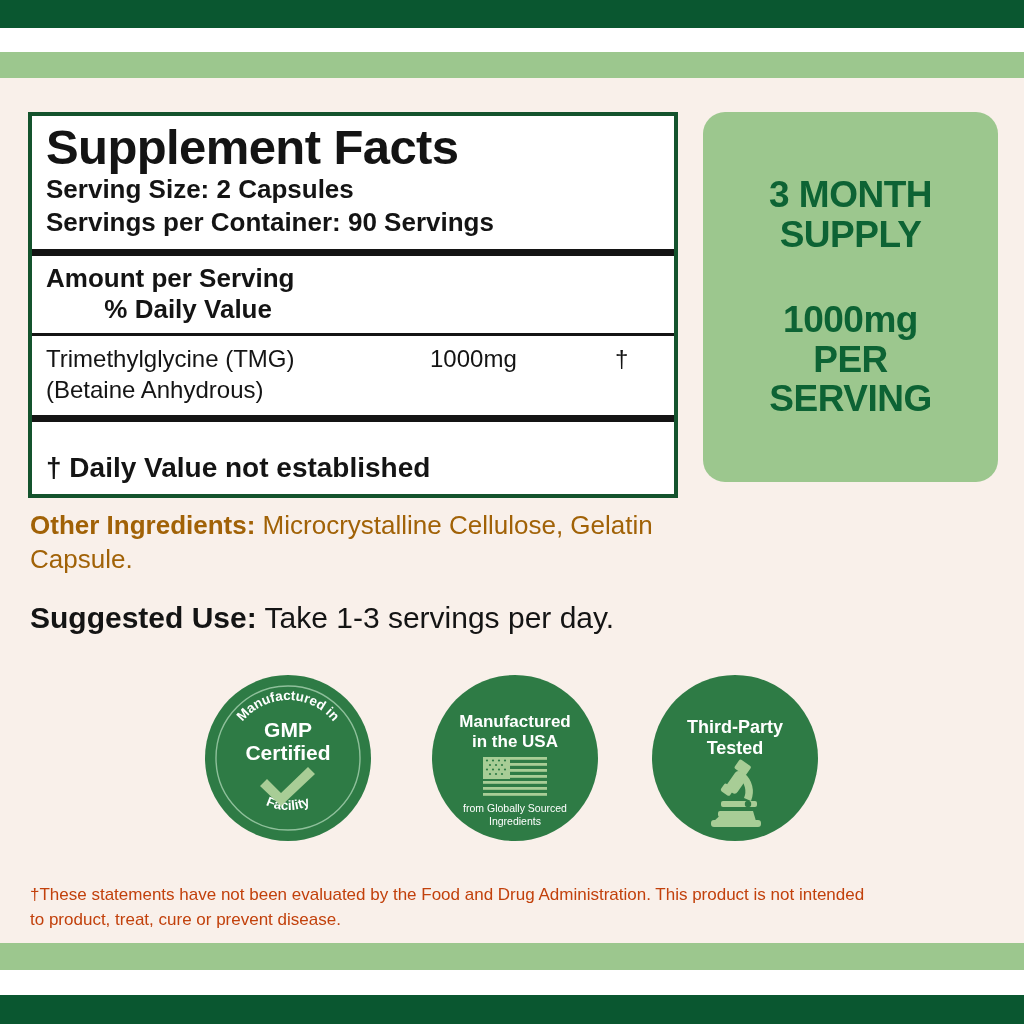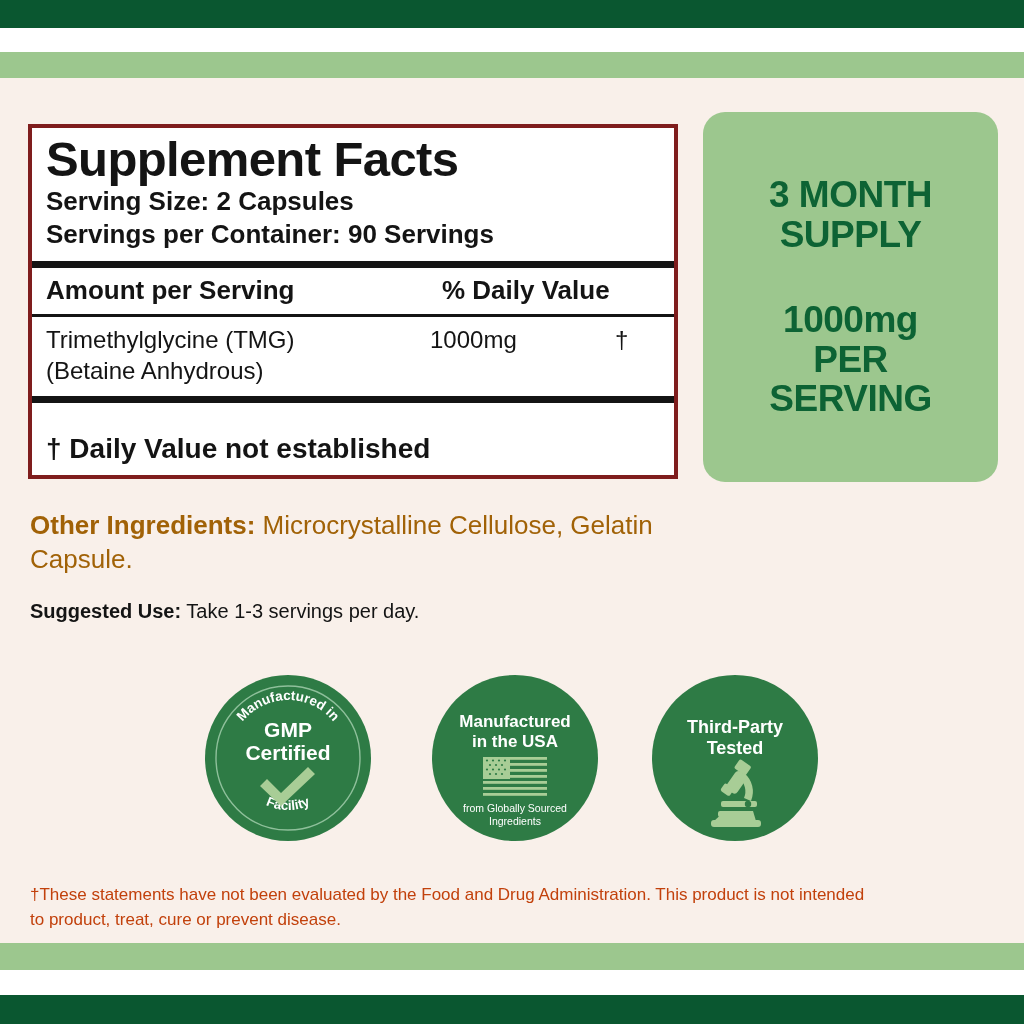--- a/index.html
+++ b/index.html
@@ -26,39 +26,39 @@
   #bot-dark   { top:995px; height:29px; }
 
   
   #canvas {
     position:absolute; left:0; top:78px; width:1024px; height:865px;
     background:#f9f0ea;
   }
 
   
   #sf-panel {
-    position:absolute; left:28px; top:46px; width:650px;
+    position:absolute; left:28px; top:34px; width:650px;
     background:#ffffff;
-    border:4px solid #7f1d1d;
+    border:4px solid #14532d;
   }
   .sf-head { padding:6px 14px 10px 14px; }
   #sf-title {
     font-size:49px; font-weight:bold; line-height:1.05;
     letter-spacing:-0.6px; color:#141414;
   }
   .sf-serving {
     font-size:26px; font-weight:bold; line-height:1.26; color:#141414;
     white-space:nowrap;
   }
   .rule-thick { height:7px; background:#141414; }
   .rule-thin  { height:3px; background:#141414; }
 
   .sf-colhead {
     display:flex; padding:7px 14px 8px 14px;
-    font-size:26px; font-weight:bold; color:#141414;
+    font-size:26px; font-weight:bold; color:#141414;flex-direction:column;
   }
   .sf-colhead .c1 { width:55%; }
   .sf-colhead .c2 { width:45%; text-align:center; padding-left:8px; }
 
   .sf-row {
     position:relative; padding:8px 14px 10px 14px;
     font-size:24px; color:#141414; line-height:1.28;
     min-height:78px;
   }
   .sf-row .ing   { display:block; }
@@ -80,21 +80,21 @@
   #supply-badge .line { font-size:37px; font-weight:bold; line-height:1.07; letter-spacing:-0.5px;}
   #supply-badge .gap  { height:46px; }
 
   
   #other-ing {
     position:absolute; left:30px; top:430px; width:680px;
     font-size:26px; color:#a16207; line-height:1.32;
   }
   #sug-use {
     position:absolute; left:30px; top:520px; width:680px;
-    font-size:20px; color:#141414; line-height:1.32;
+    font-size:30px; color:#141414; line-height:1.32;
   }
   .lbl { font-weight:bold; }
 
   
   .seal {
     position:absolute; top:597px; width:166px; height:166px;
     border-radius:50%; background:#2e7b45; color:#ffffff;
   }
   #seal-gmp  { left:205px; }
   #seal-usa  { left:432px; }

